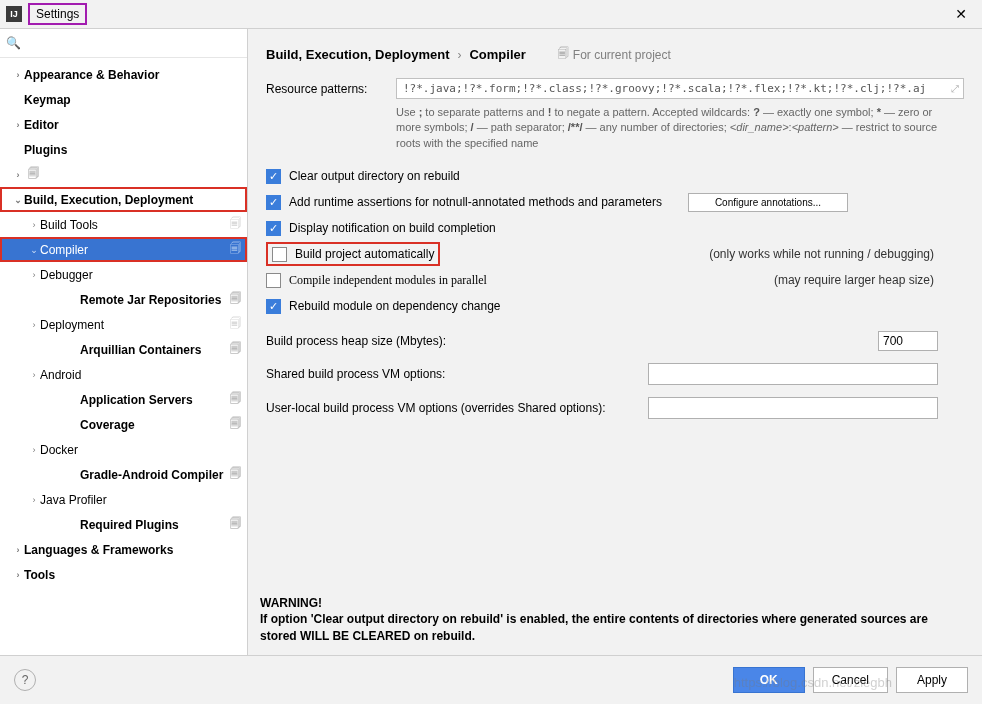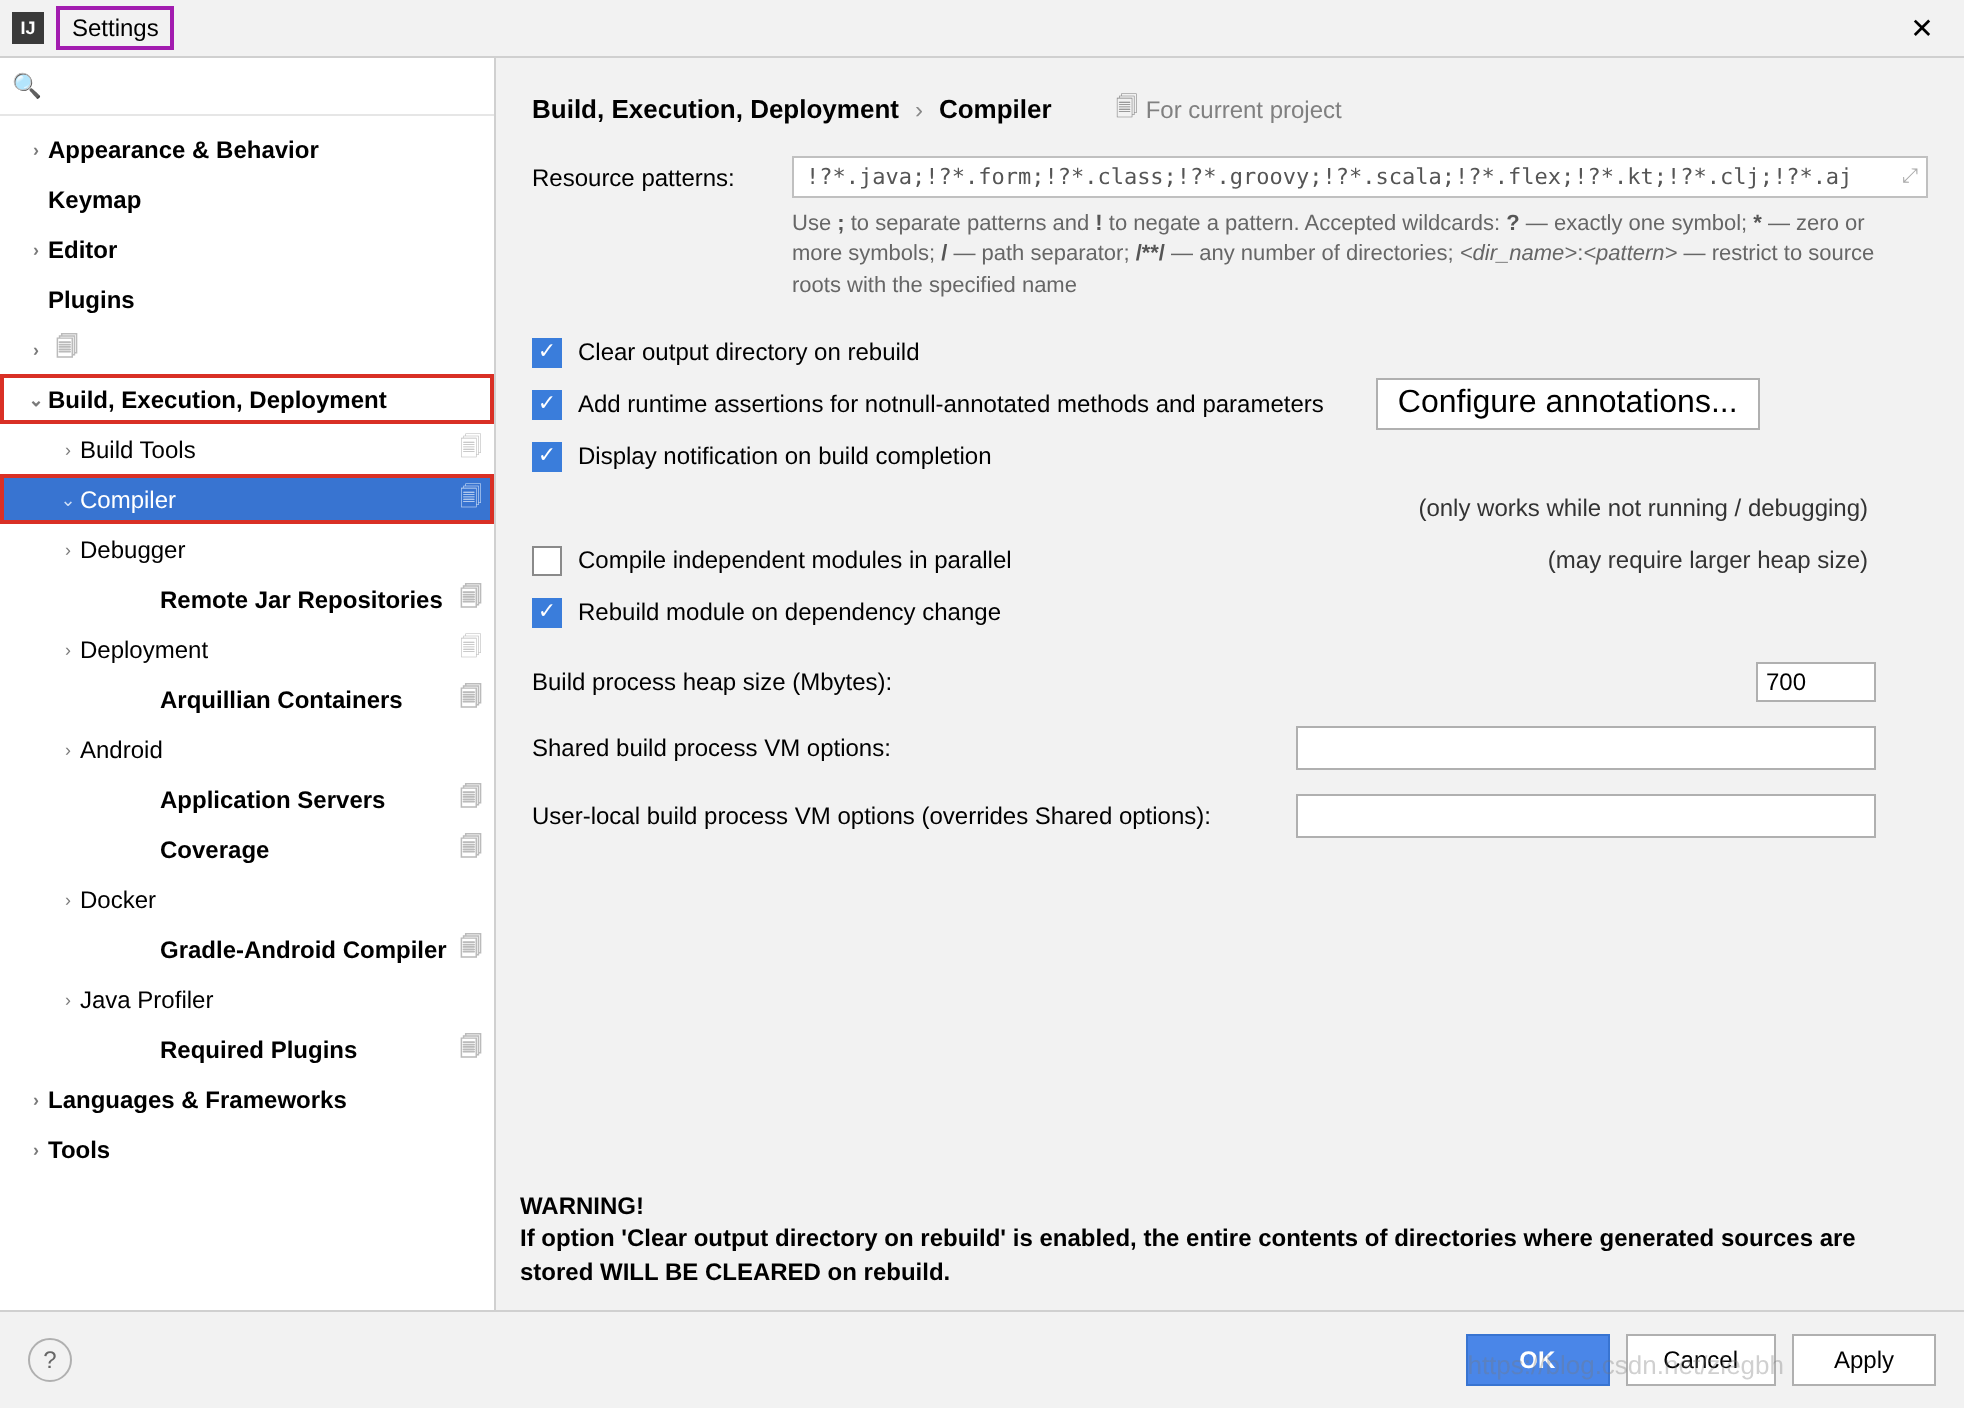--- a/index.html
+++ b/index.html
@@ -203,22 +203,22 @@
     border: 2px solid #d93025;
     display: inline-flex;
     align-items: center;
     gap: 8px;
     padding: 2px 4px;
     height: 24px;
   }
   .config-btn {
     border: 1px solid #b0b0b0;
     background: #fff;
-    padding: 3px 10px;
-    font-size: 16px;
+    padding: 3px 26px;
+    font-size: 10px;
     cursor: pointer;
     margin-left: 18px;
   }
 
   .hrow {
     display: flex;
     align-items: center;
     margin-top: 12px;
     gap: 10px;
   }
@@ -436,24 +436,28 @@
           </span>
           <button class="config-btn">Configure annotations...</button>
         </div>
         <div class="check-row">
           <span style="display: inline-flex; align-items: center; gap: 8px;">
             <span class="cbx checked"></span>
             <span class="clabel">Display notification on build completion</span>
           </span>
         </div>
         <div class="check-row">
+          <span class="check-highlight">
+            <span class="cbx"></span>
+            <span class="clabel">Build project automatically</span>
+          </span>
           <span class="note">(only works while not running / debugging)</span>
         </div>
         <div class="check-row">
-          <span style="display: inline-flex; align-items: center; gap: 8px;">
+          <span style="display: inline-flex; align-items: center; gap: 8px; font-family: Liberation Serif, serif;">
             <span class="cbx"></span>
             <span class="clabel">Compile independent modules in parallel</span>
           </span>
           <span class="note">(may require larger heap size)</span>
         </div>
         <div class="check-row">
           <span style="display: inline-flex; align-items: center; gap: 8px;">
             <span class="cbx checked"></span>
             <span class="clabel">Rebuild module on dependency change</span>
           </span>

